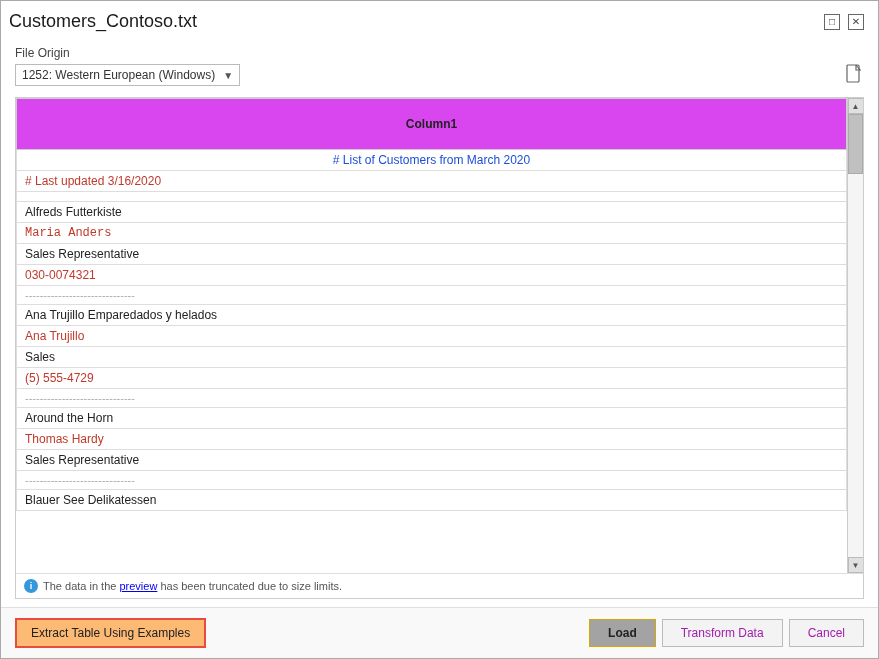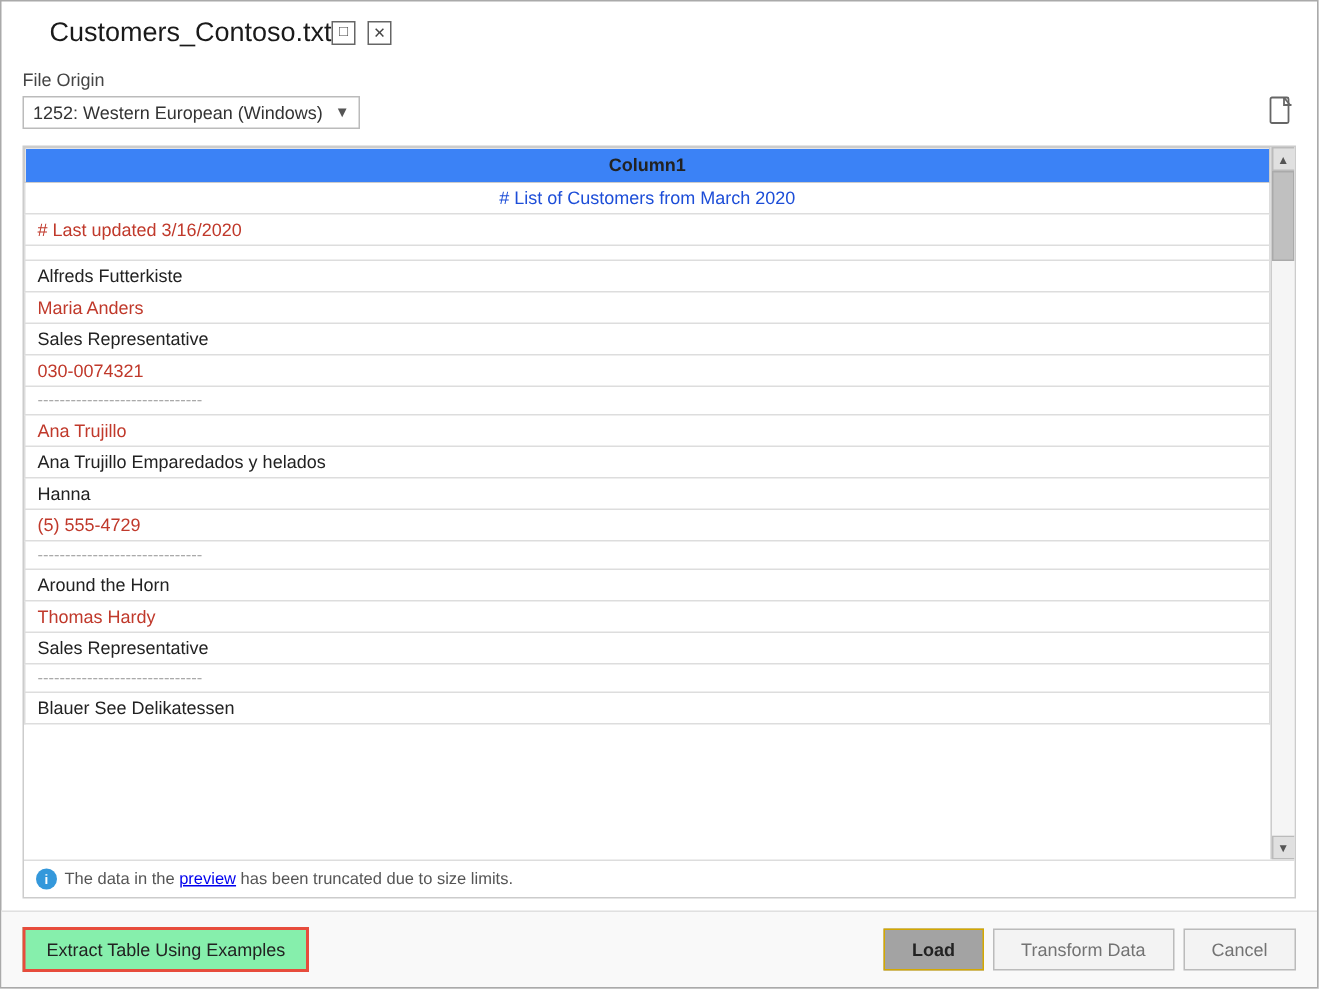--- a/index.html
+++ b/index.html
@@ -18,21 +18,22 @@
       background: #ffffff;
       border: 1px solid #aaa;
       box-shadow: 2px 2px 12px rgba(0,0,0,0.3);
       display: flex;
       flex-direction: column;
       position: relative;
     }
     .title-bar {
       display: flex;
       align-items: center;
-      padding: 10px 14px 6px 32px;
+      justify-content: space-between;
+      padding: 10px 14px 6px 8px;
       border-bottom: none;
     }
     .title-bar-title {
       font-size: 18px;
       font-weight: 400;
       color: #1a1a1a;
     }
     .title-bar-controls {
       display: flex;
       gap: 8px;
@@ -107,23 +108,23 @@
     .table-scroll {
       flex: 1;
       overflow-y: scroll;
       overflow-x: hidden;
     }
     .data-table {
       width: 100%;
       border-collapse: collapse;
     }
     .data-table th {
-      background: #3b82f6;
+      background: #d946ef;
       border: 1px solid #ccc;
-      padding: 4px 8px;
+      padding: 18px 8px;
       font-weight: 600;
       font-size: 12px;
       text-align: center;
       color: #222;
       position: sticky;
       top: 0;
       z-index: 2;
     }
     .data-table td {
       border: 1px solid #ddd;
@@ -192,40 +193,40 @@
     }
     .footer {
       display: flex;
       align-items: center;
       padding: 10px 14px;
       border-top: 1px solid #e0e0e0;
       background: #f9f9f9;
     }
     .btn-extract {
       border: 2px solid #e74c3c;
-      background: #86efac;
+      background: #fdba74;
       color: #222;
       padding: 6px 14px;
       cursor: pointer;
       font-size: 12px;
       font-family: inherit;
     }
     .footer-right {
       margin-left: auto;
       display: flex;
       gap: 6px;
     }
     .btn {
       padding: 6px 18px;
       border: 1px solid #bbb;
       background: #f3f3f3;
       cursor: pointer;
       font-size: 12px;
       font-family: inherit;
-      color: #737373;
+      color: #a21caf;
     }
     .btn-load {
       background: #a3a3a3;
       border: 1px solid #d4a800;
       color: #222;
       padding: 6px 18px;
       cursor: pointer;
       font-size: 12px;
       font-family: inherit;
       font-weight: 600;
@@ -277,39 +278,39 @@
                 <tr>
                   <td style="color: rgb(192, 57, 43);"># Last updated 3/16/2020</td>
                 </tr>
                 <tr>
                   <td style="height: 10px;"></td>
                 </tr>
                 <tr>
                   <td style="color: rgb(34, 34, 34);">Alfreds Futterkiste</td>
                 </tr>
                 <tr>
-                  <td style="color: rgb(192, 57, 43);">Maria Anders</td>
+                  <td style="color: rgb(192, 57, 43); font-family: Liberation Mono, monospace;">Maria Anders</td>
                 </tr>
                 <tr>
                   <td style="color: rgb(34, 34, 34);">Sales Representative</td>
                 </tr>
                 <tr>
                   <td style="color: rgb(192, 57, 43); margin-left: 20px;">030-0074321</td>
                 </tr>
                 <tr>
                   <td style="color: rgb(170, 170, 170); font-size: 11px;">------------------------------</td>
                 </tr>
                 <tr>
+                  <td style="color: rgb(34, 34, 34);">Ana Trujillo Emparedados y helados</td>
+                </tr>
+                <tr>
                   <td style="color: rgb(192, 57, 43);">Ana Trujillo</td>
                 </tr>
                 <tr>
-                  <td style="color: rgb(34, 34, 34);">Ana Trujillo Emparedados y helados</td>
-                </tr>
-                <tr>
-                  <td style="color: rgb(34, 34, 34);">Hanna</td>
+                  <td style="color: rgb(34, 34, 34);">Sales</td>
                 </tr>
                 <tr>
                   <td style="color: rgb(192, 57, 43);">(5) 555-4729</td>
                 </tr>
                 <tr>
                   <td style="color: rgb(170, 170, 170); font-size: 11px;">------------------------------</td>
                 </tr>
                 <tr>
                   <td style="color: rgb(34, 34, 34);">Around the Horn</td>
                 </tr>

